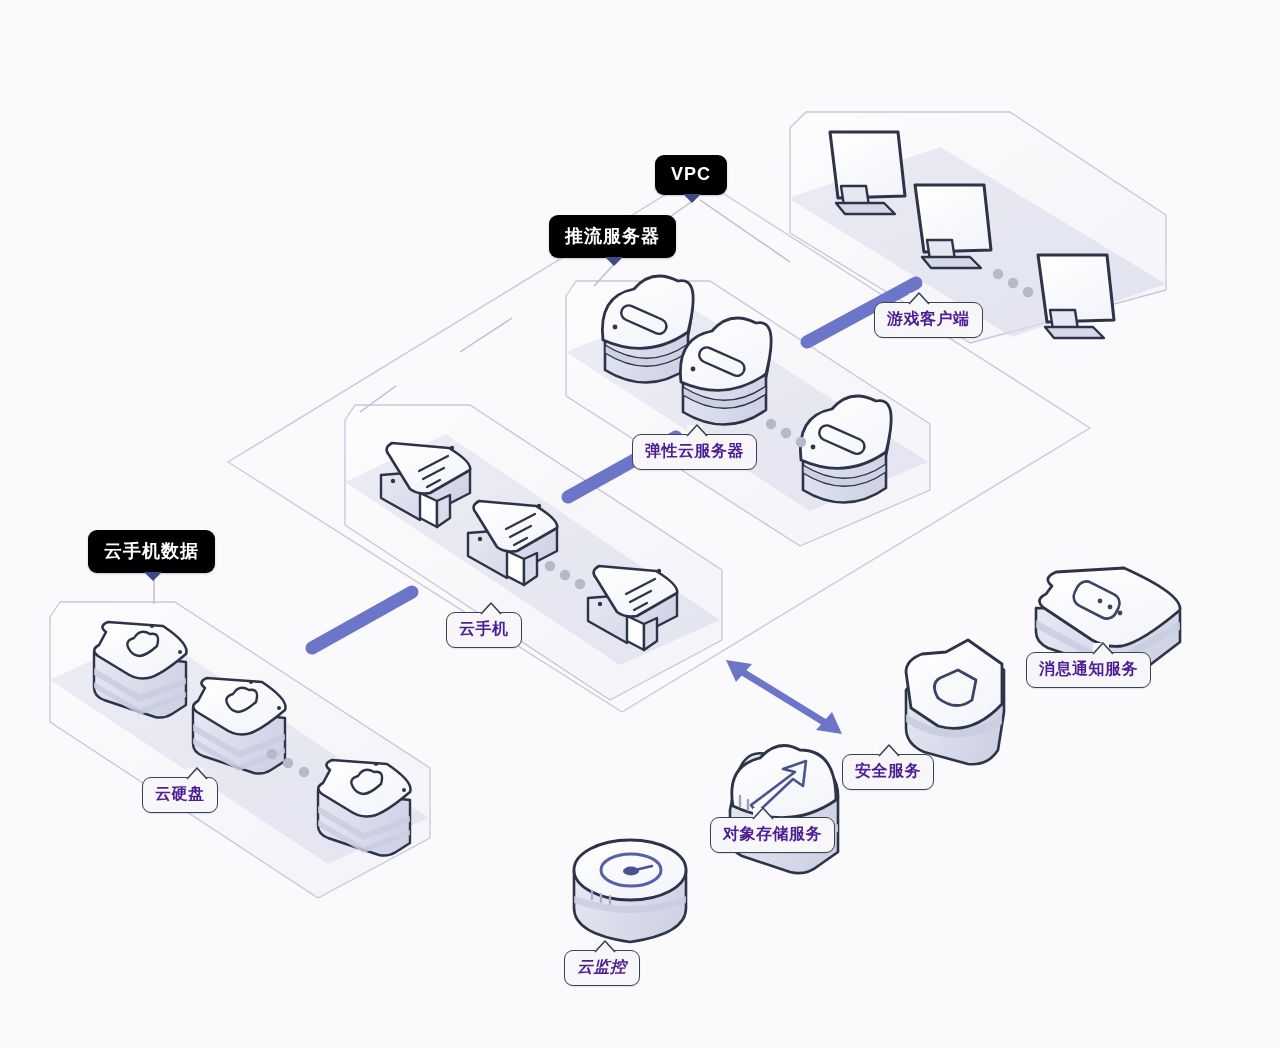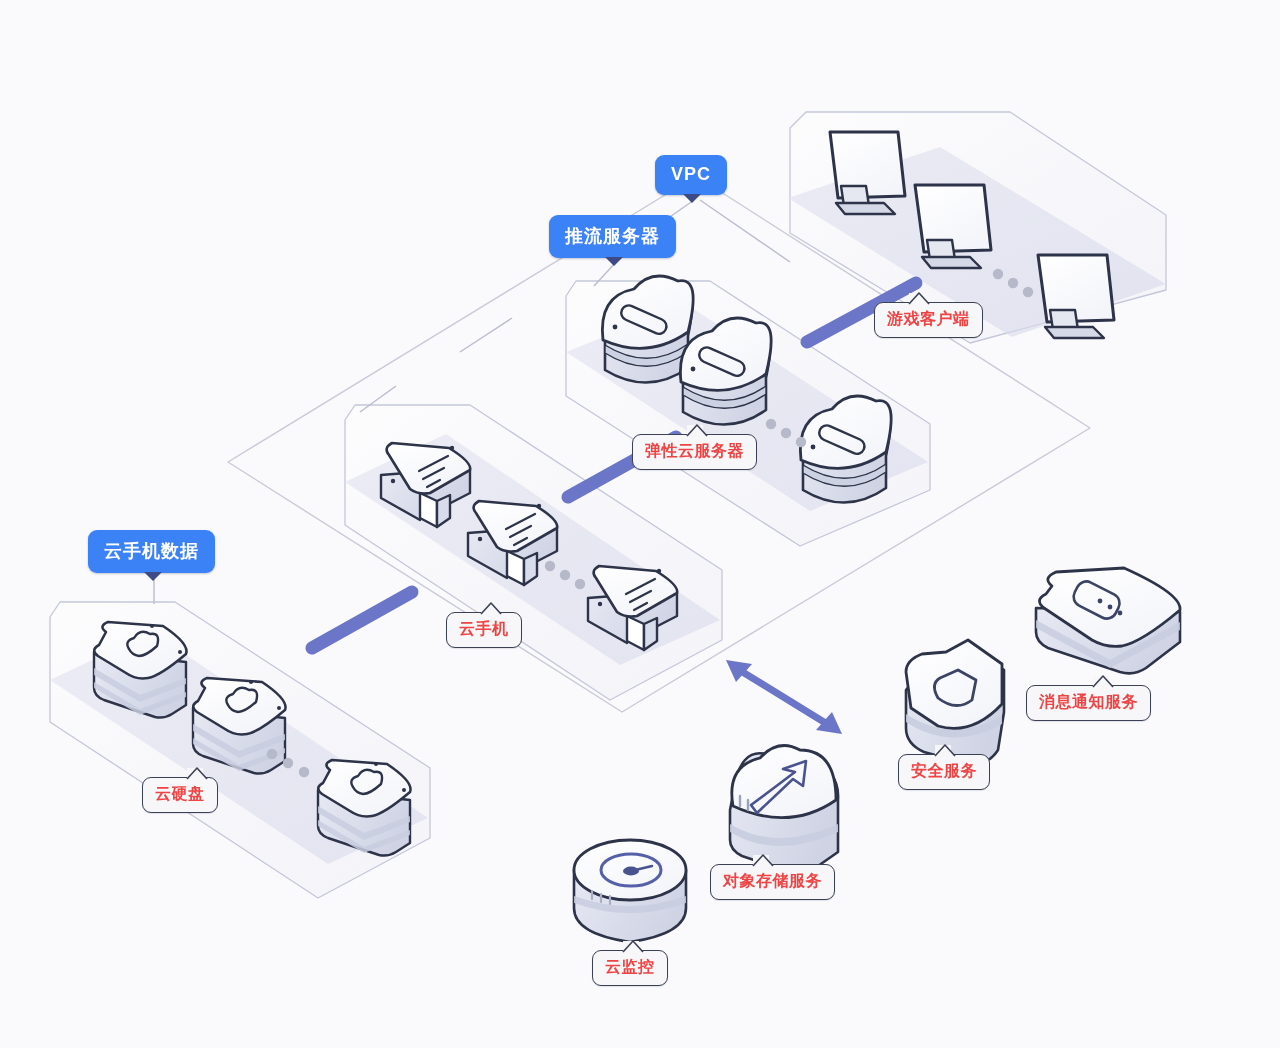--- a/index.html
+++ b/index.html
@@ -14,41 +14,41 @@
   svg#scene{position:absolute;left:0;top:0;width:1280px;height:1048px;}
 
   
   .badge{
     position:absolute;
     display:flex;align-items:center;justify-content:center;
     white-space:nowrap;
     box-sizing:border-box;
   }
   .badge-dark{
-    background:#3b82f6;
+    background:#000000;
     color:#ffffff;
     border-radius:9px;
     font-size:18px;
     font-weight:bold;
     letter-spacing:1px;
     padding:9px 16px 10px;
     box-shadow:0 1px 2px rgba(40,50,95,.25);
   }
   .badge-dark::after{
     content:"";
     position:absolute;
     bottom:-8px;left:50%;margin-left:-8px;
     width:0;height:0;
     border-left:9px solid transparent;
     border-right:9px solid transparent;
     border-top:9px solid #3d4a85;
   }
   .badge-light{
     background:#f7f7f9;
-    color:#ef4444;
+    color:#4c1d95;
     border:1.6px solid #3b4154;
     border-radius:9px;
     font-size:16px;
     font-weight:bold;
     letter-spacing:.5px;
     padding:6px 12px 7px;
     box-shadow:0 1px 1px rgba(40,50,95,.12);
   }
   .badge-light .notch{
     position:absolute;
@@ -357,51 +357,51 @@
   <div class="badge badge-light lbl" style="left:142px;top:777px;">
     <span>云硬盘</span>
     <span class="notch" style="top:-10px;left:44px;">
       <svg width="20" height="12" viewBox="0 0 20 12">
           <path d="M0 11 L10 0 L20 11" fill="#f7f7f9" stroke="#3b4154" stroke-width="1.6" stroke-linejoin="round"></path>
           <rect x="2" y="10" width="16" height="4" fill="#f7f7f9"></rect>
         </svg>
     </span>
   </div>
 
-  <div class="badge badge-light lbl" style="left:710px;top:864px;font-family:Liberation Serif, serif;">
+  <div class="badge badge-light lbl" style="left:710px;top:817px;font-family:Liberation Serif, serif;">
     <span>对象存储服务</span>
     <span class="notch" style="top:-10px;left:42px;">
       <svg width="20" height="12" viewBox="0 0 20 12">
           <path d="M0 11 L10 0 L20 11" fill="#f7f7f9" stroke="#3b4154" stroke-width="1.6" stroke-linejoin="round"></path>
           <rect x="2" y="10" width="16" height="4" fill="#f7f7f9"></rect>
         </svg>
     </span>
   </div>
 
-  <div class="badge badge-light lbl" style="left:592px;top:950px;">
+  <div class="badge badge-light lbl" style="left:564px;top:950px;font-style:italic;">
     <span>云监控</span>
     <span class="notch" style="top:-10px;left:30px;">
       <svg width="20" height="12" viewBox="0 0 20 12">
           <path d="M0 11 L10 0 L20 11" fill="#f7f7f9" stroke="#3b4154" stroke-width="1.6" stroke-linejoin="round"></path>
           <rect x="2" y="10" width="16" height="4" fill="#f7f7f9"></rect>
         </svg>
     </span>
   </div>
 
-  <div class="badge badge-light lbl" style="left:898px;top:754px;">
+  <div class="badge badge-light lbl" style="left:842px;top:754px;">
     <span>安全服务</span>
     <span class="notch" style="top:-10px;left:36px;">
       <svg width="20" height="12" viewBox="0 0 20 12">
           <path d="M0 11 L10 0 L20 11" fill="#f7f7f9" stroke="#3b4154" stroke-width="1.6" stroke-linejoin="round"></path>
           <rect x="2" y="10" width="16" height="4" fill="#f7f7f9"></rect>
         </svg>
     </span>
   </div>
 
-  <div class="badge badge-light lbl" style="left:1026px;top:685px;">
+  <div class="badge badge-light lbl" style="left:1026px;top:652px;">
     <span>消息通知服务</span>
     <span class="notch" style="top:-10px;left:66px;">
       <svg width="20" height="12" viewBox="0 0 20 12">
           <path d="M0 11 L10 0 L20 11" fill="#f7f7f9" stroke="#3b4154" stroke-width="1.6" stroke-linejoin="round"></path>
           <rect x="2" y="10" width="16" height="4" fill="#f7f7f9"></rect>
         </svg>
     </span>
   </div>
 
 </div>

